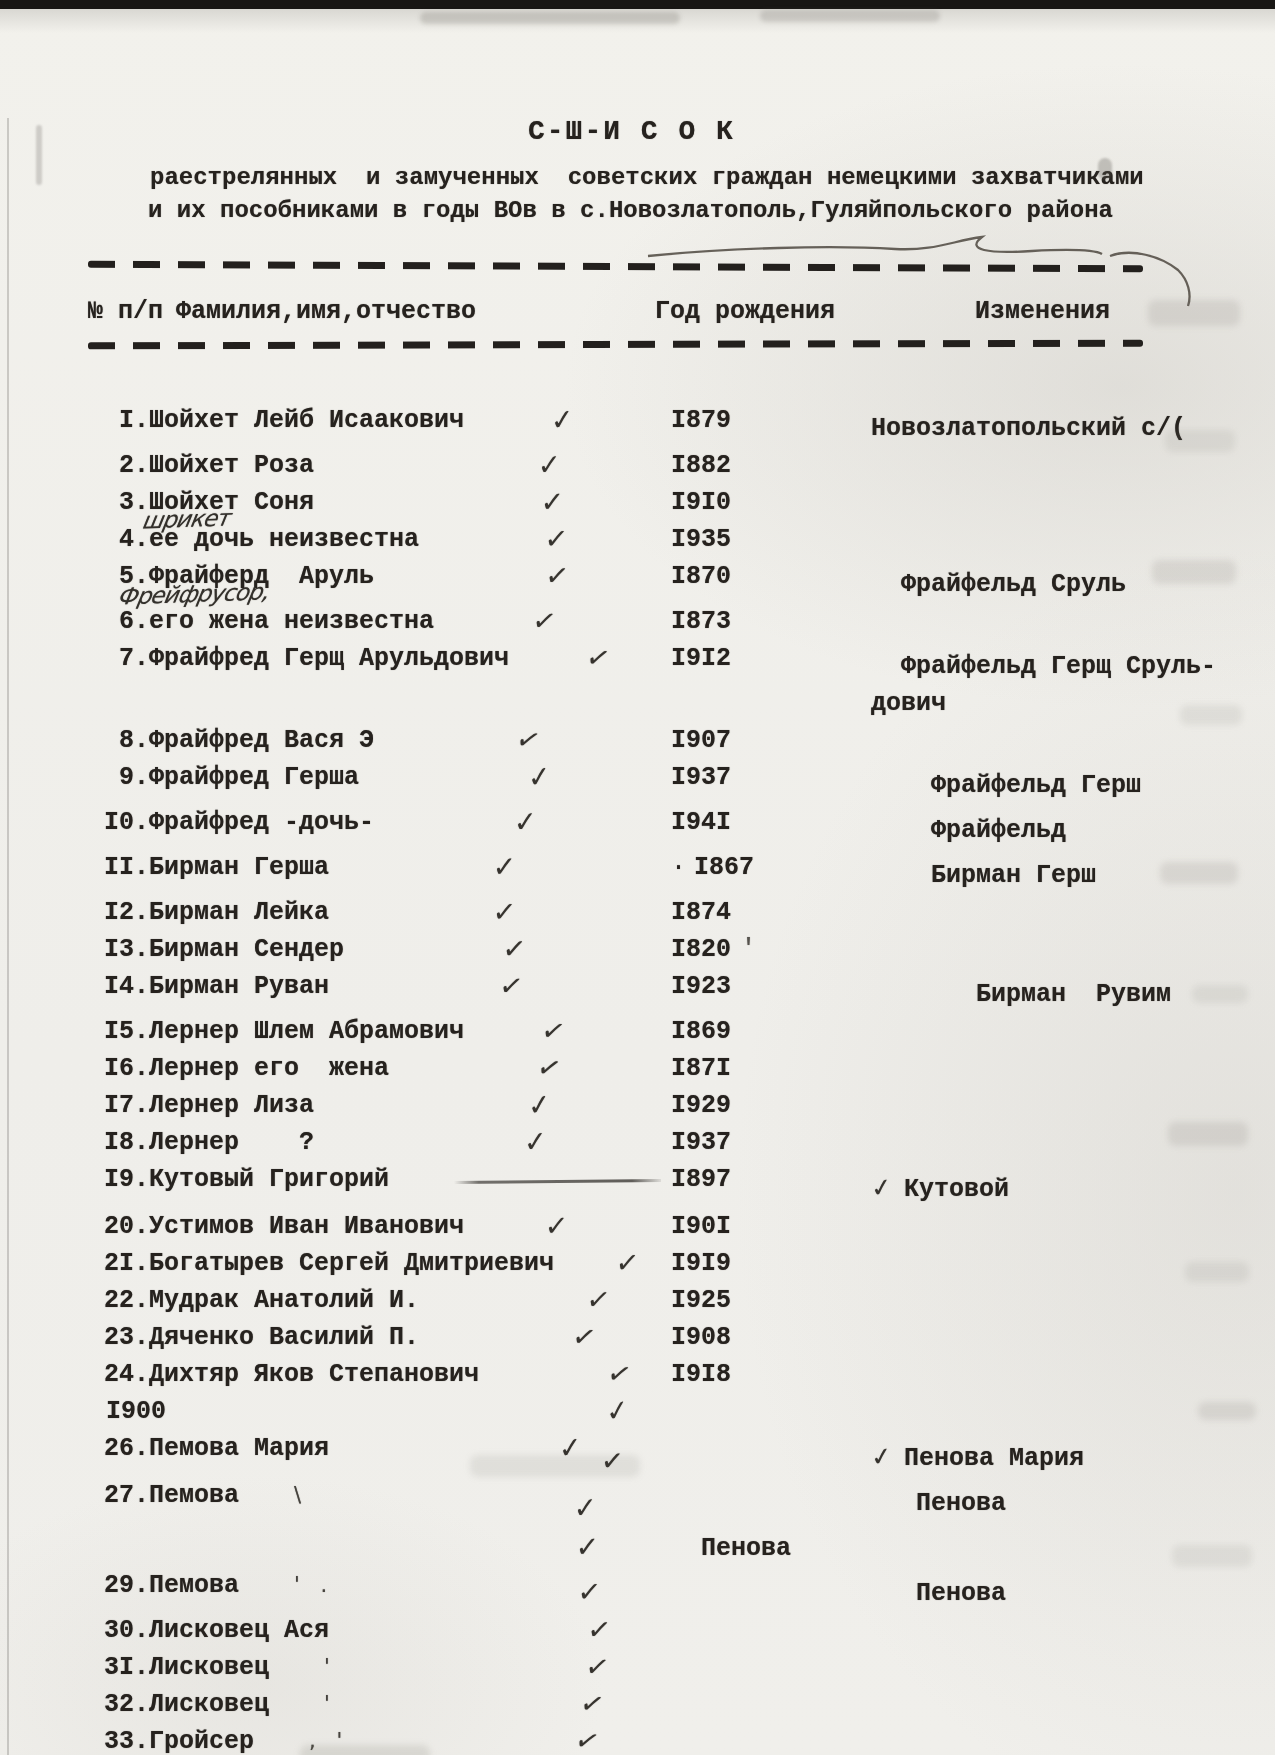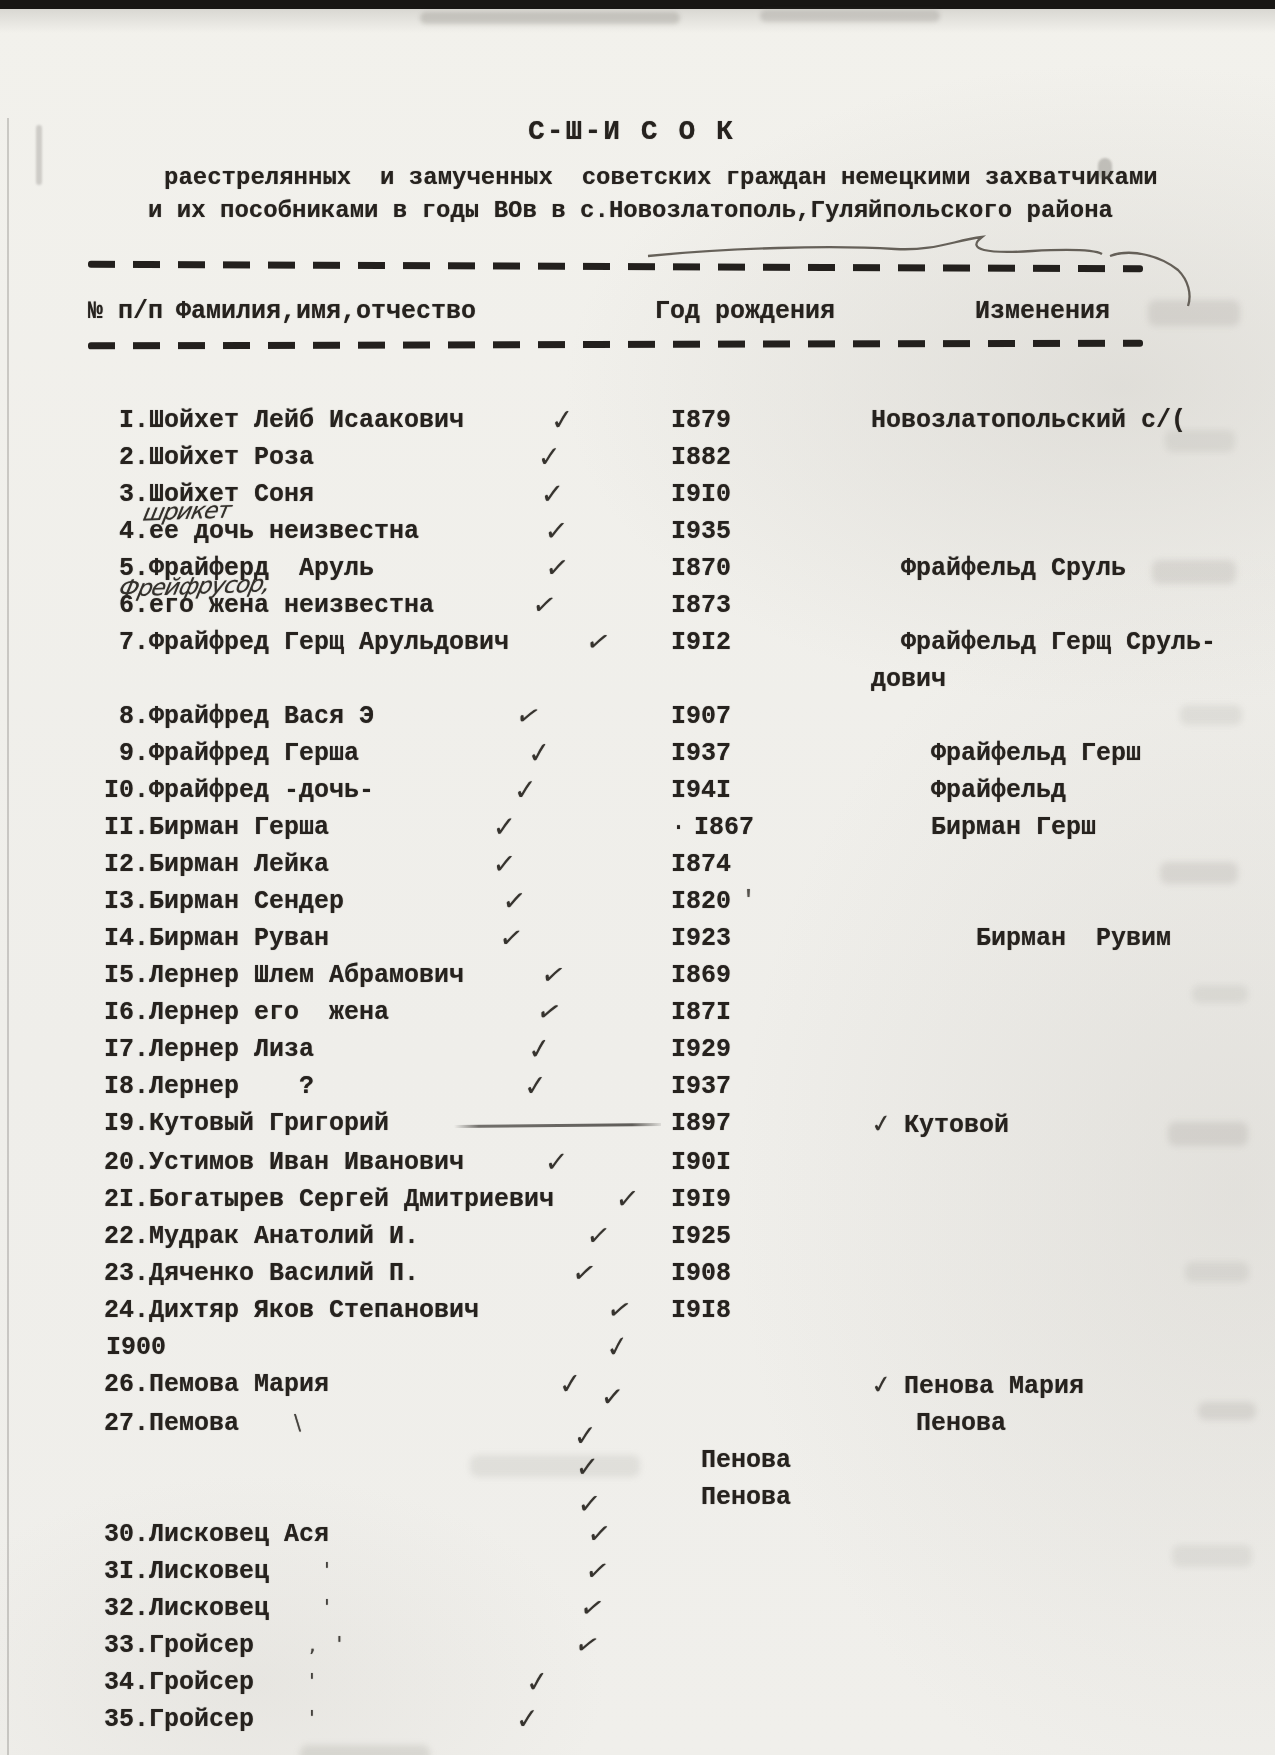--- a/index.html
+++ b/index.html
@@ -13,21 +13,21 @@
       linear-gradient(#f2f1ec, #efeeea 60%, #f0efeb);
   }
   .typed { text-shadow: 0 0 1px rgba(40,36,32,.55); }
   .top-band { position:absolute; top:0; left:0; right:0; height:9px; background:#181614; }
   .top-haze { position:absolute; top:9px; left:0; right:0; height:24px;
     background:linear-gradient(rgba(170,168,162,.35), rgba(170,168,162,0)); }
   .edge-line { position:absolute; left:7px; top:118px; bottom:0; width:2px; background:rgba(100,97,92,.28); }
 
   .title { position:absolute; left:528px; top:116px; font-size:28px; letter-spacing:2px; }
   .subtitle { position:absolute; font-size:24px; white-space:pre; }
-  .sub1 { left:164px; top:164px;font-family:Liberation Mono, monospace; }
+  .sub1 { left:150px; top:164px;font-family:Liberation Mono, monospace; }
   .sub2 { left:148px; top:197px; }
 
   .hand-underline { position:absolute; left:640px; top:226px; }
   .hand-underline path { stroke:#4d4840; stroke-width:2.3; fill:none; opacity:.85; }
 
   .sep { position:absolute; left:88px; right:132px; height:7px;
     background:repeating-linear-gradient(90deg, #23201d 0 27px, transparent 27px 45px);
     border-radius:3px; }
   .sep1 { top:263px; transform:rotate(.25deg); }
   .sep2 { top:341px; transform:rotate(-.15deg); }
@@ -36,21 +36,21 @@
   .h-num  { position:absolute; left:88px; }
   .h-name { position:absolute; left:176px;text-align:center; }
   .h-year { position:absolute; left:655px; }
   .h-chg  { position:absolute; left:975px; }
 
   .rows { position:absolute; top:402px; left:16px; right:0; font-size:25px; }
   .row { display:grid; grid-template-columns:565px 215px auto; min-height:37px; line-height:37px; position:relative; }
   .c-name { padding-left:88px; white-space:pre; position:relative; }
   .num { display:inline-block; width:3ch; text-align:right; }
   .c-year { padding-left:90px; white-space:pre; }
-  .c-chg { padding-left:75px; white-space:pre-wrap; }
+  .c-chg { padding-left:75px; white-space:pre-wrap;margin-top:8px; }
   .chk { position:absolute; font-family:"DejaVu Sans", sans-serif; font-weight:400;
     font-size:27px; color:#36332e; line-height:30px; z-index:2; }
   .chk-inline { font-family:"DejaVu Sans", sans-serif; font-weight:400; color:#36332e;
     margin-right:12px; display:inline-block; transform:rotate(-8deg); }
   .annot { position:absolute; z-index:3; font-family:"DejaVu Sans", sans-serif; font-weight:400;
     font-style:italic; font-size:23px; letter-spacing:-1px; color:#33302b; line-height:22px;
     transform:skewX(-14deg) rotate(-2deg); }
   .stray { margin-left:55px; font-family:"DejaVu Sans", sans-serif; font-weight:400;
     color:#45423d; font-size:21px; letter-spacing:7px; }
   .ypre { margin-right:8px; font-weight:400; }
@@ -266,20 +266,21 @@
         <span class="chk" style="left: 558px; top: 16px; transform: rotate(-6deg) skewX(-6deg);">✓</span>
         <div class="c-year"><span></span></div>
         <div class="c-chg"><span>   Пенова</span></div>
       </div>
       <div class="row">
         <span class="chk" style="left: 560px; top: 10px; transform: rotate(-3deg) skewX(-6deg);">✓</span>
         <div class="c-year"><span></span></div>
         <div class="c-chg"><span>   Пенова</span></div>
       </div>
       <div class="row">
+        <div class="c-name"><span class="num">29.</span><span>Пемова</span><span class="stray">' .</span></div>
         <span class="chk" style="left: 562px; top: 10px; transform: rotate(0deg) skewX(-6deg);">✓</span>
         <div class="c-year"><span></span></div>
         <div class="c-chg"><span>   Пенова</span></div>
       </div>
       <div class="row">
         <div class="c-name"><span class="num">30.</span><span>Лисковец Ася</span></div>
         <span class="chk" style="left: 572px; top: 3px; transform: rotate(3deg) skewX(-6deg);">✓</span>
         <div class="c-year"><span></span></div>
         <div class="c-chg"></div>
       </div>

